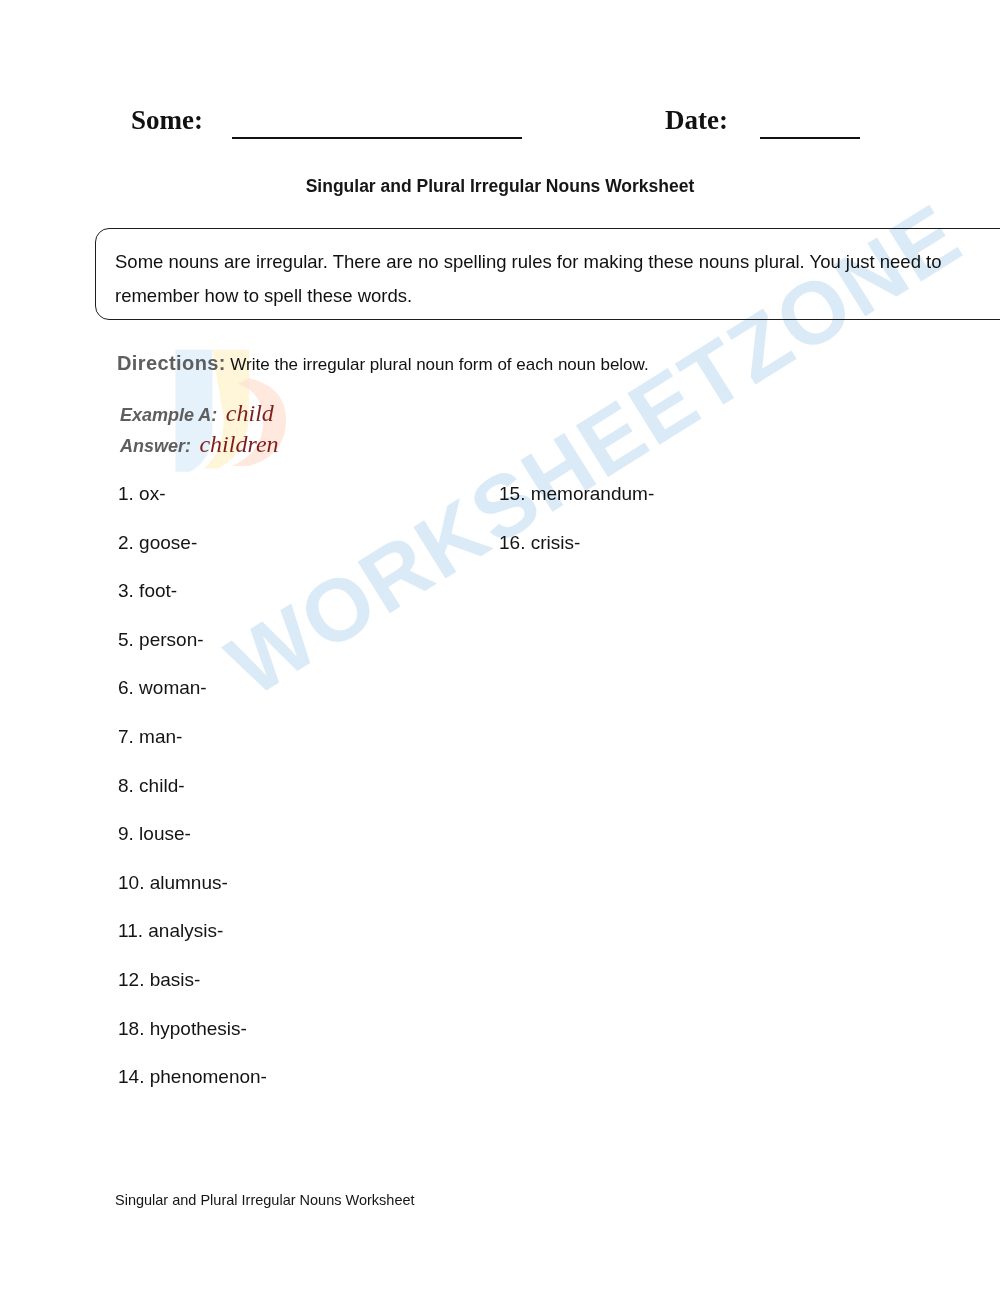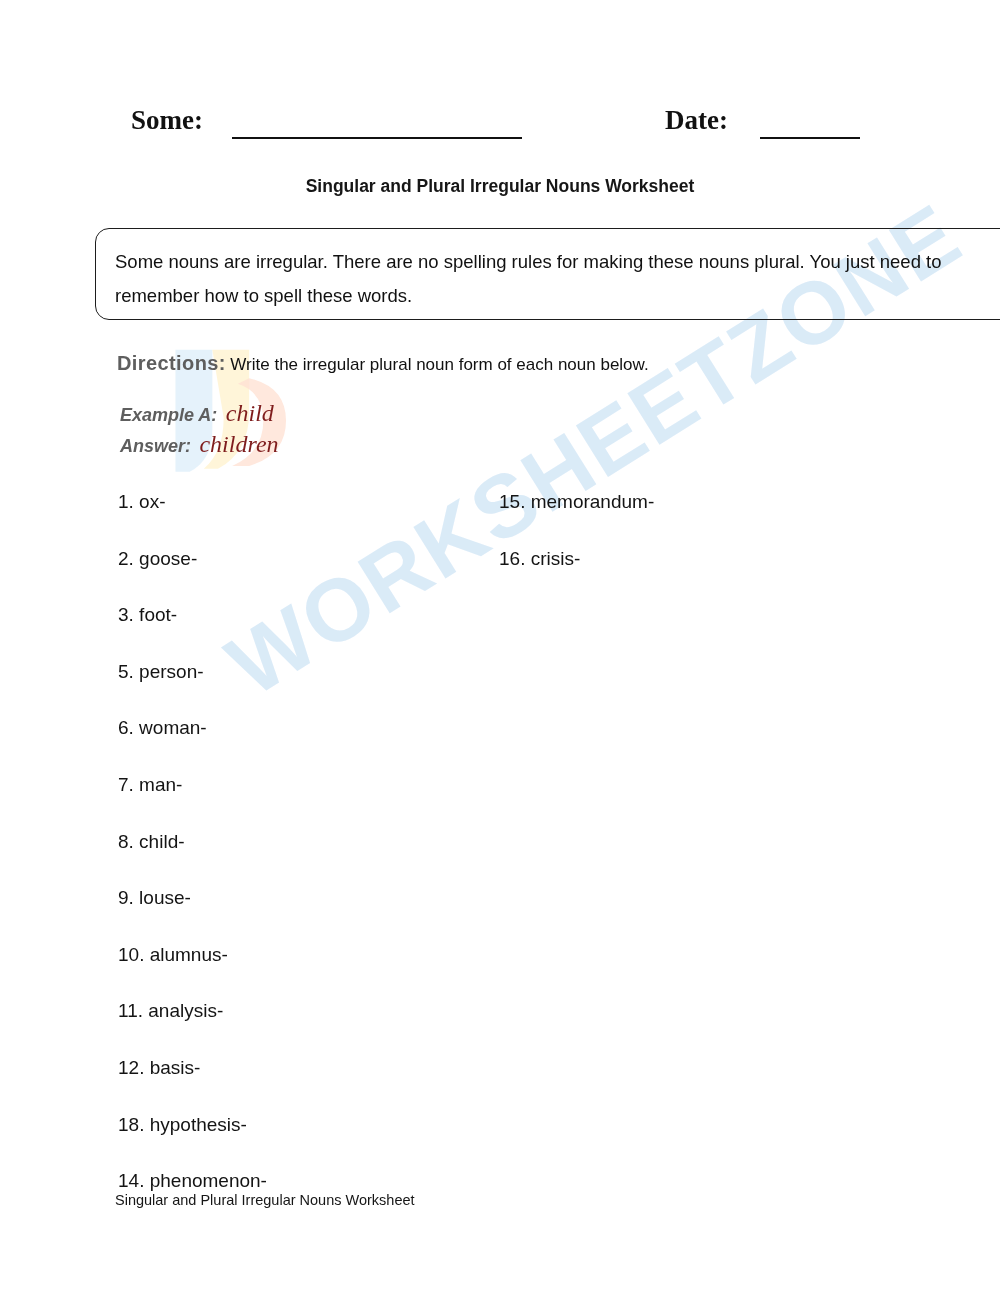--- a/index.html
+++ b/index.html
@@ -164,21 +164,20 @@
     position: absolute;
     font-size: 19px;
     color: #141414;
   }
   .col-left { left: 118px; top: 483px; width: 380px; }
   .col-right { left: 499px; top: 483px; width: 380px; }
   .item {
     height: 48.6px;
     line-height: 22px;
     white-space: nowrap;
-    margin-top: 8px;
   }
 
   .footer {
     position: absolute;
     left: 115px;
     top: 1192px;
     font-size: 14.5px;
     color: #161616;
   }
 </style>

